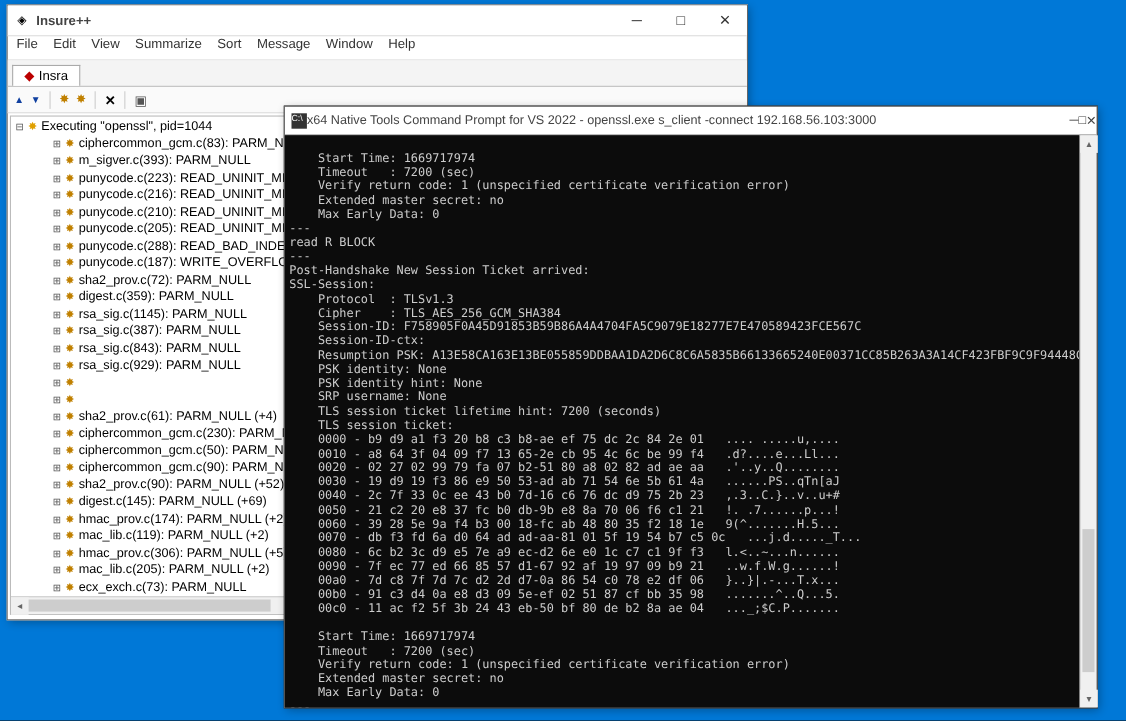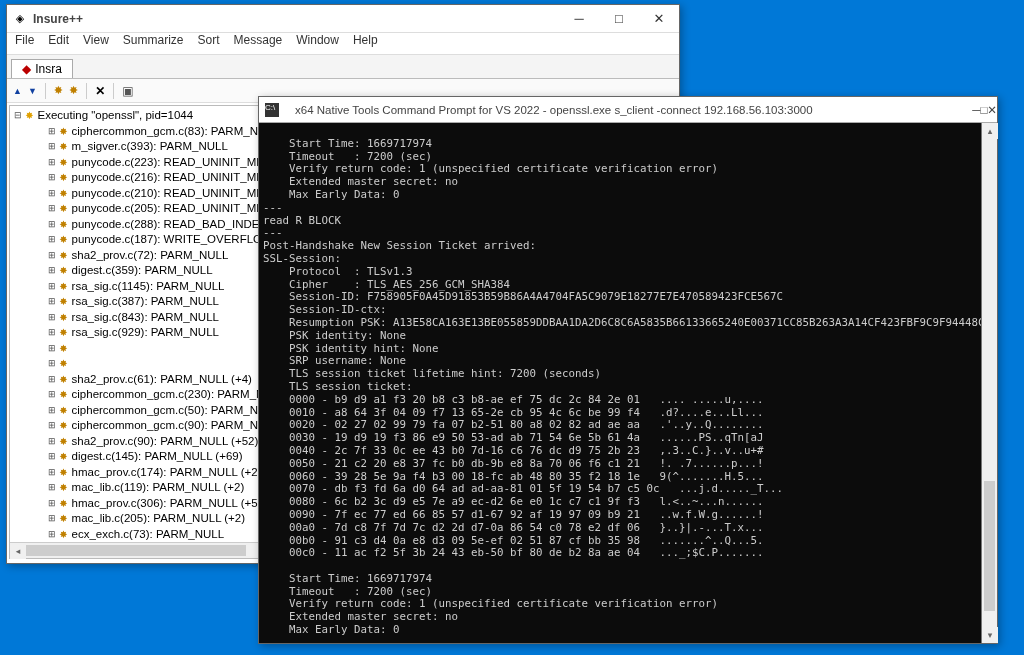--- a/index.html
+++ b/index.html
@@ -155,21 +155,21 @@
   .cmd-titlebar {
     height: 26px;
     background: #fff;
     display: flex;
     align-items: center;
     font-size: 11.5px;
     color: #444;
     padding-left: 6px;
     border-bottom: 1px solid #aaa;
   }
-  .cmd-titlebar .title { flex: 1; white-space: nowrap; overflow: hidden; padding-left: 16px; }
+  .cmd-titlebar .title { flex: 1; white-space: nowrap; overflow: hidden; }
   .cmd-body {
     background: #0c0c0c;
     position: absolute;
     top: 26px; left: 0; right: 16px; bottom: 0;
     color: #ccc;
     font-family: Consolas, monospace;
     font-size: 10.8px;
     line-height: 12.8px;
     white-space: pre;
     overflow: hidden;

